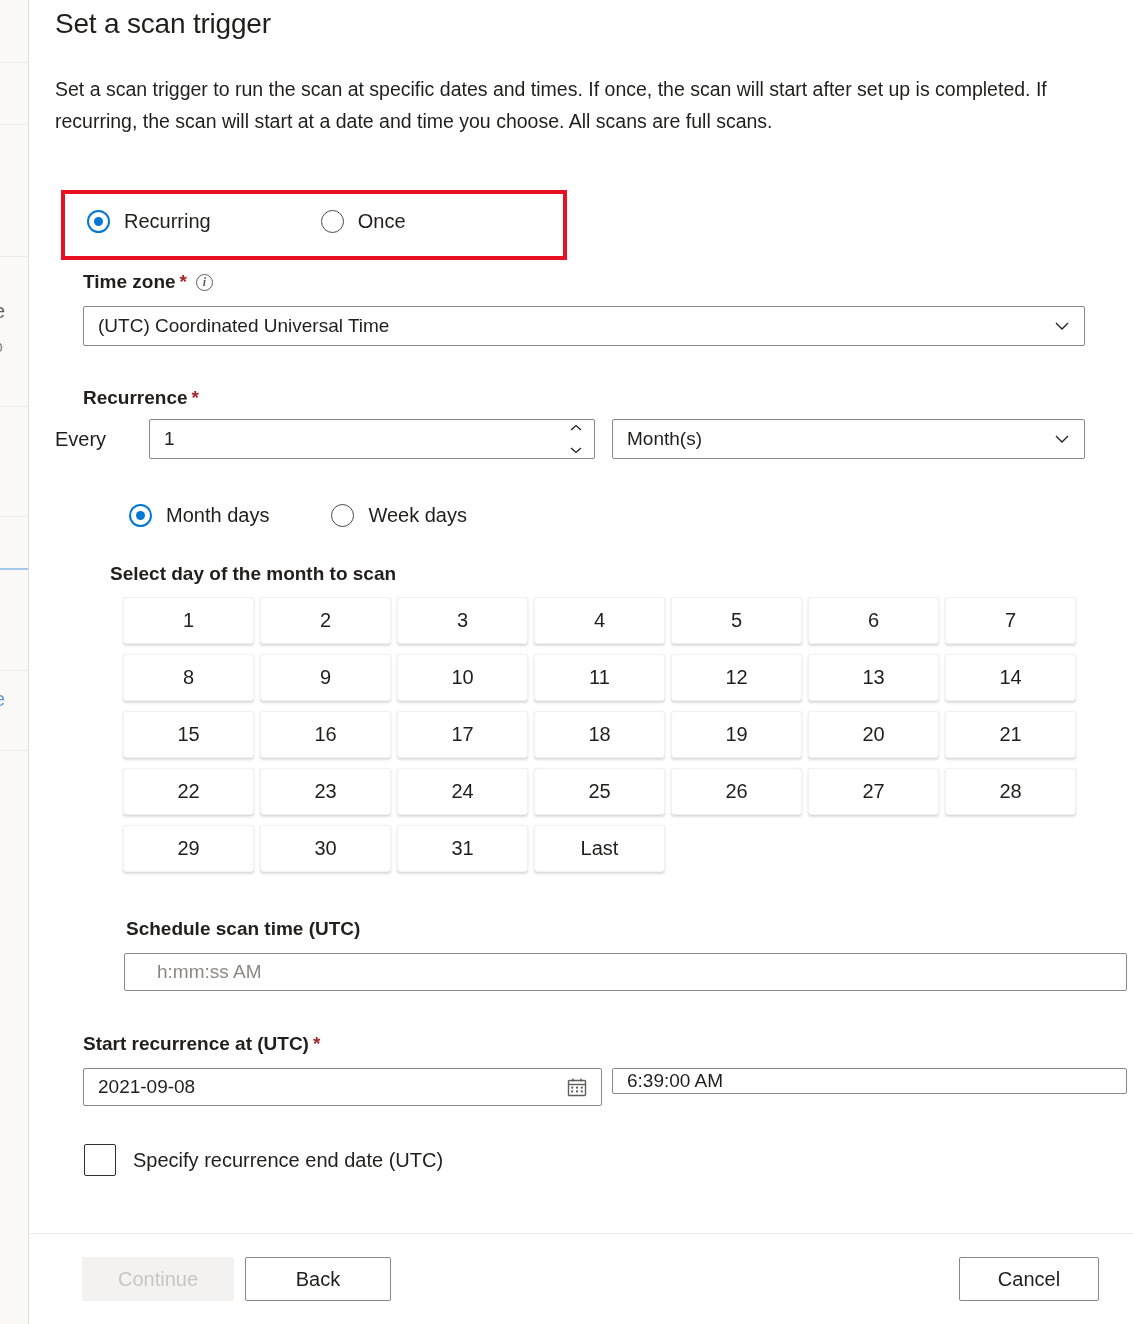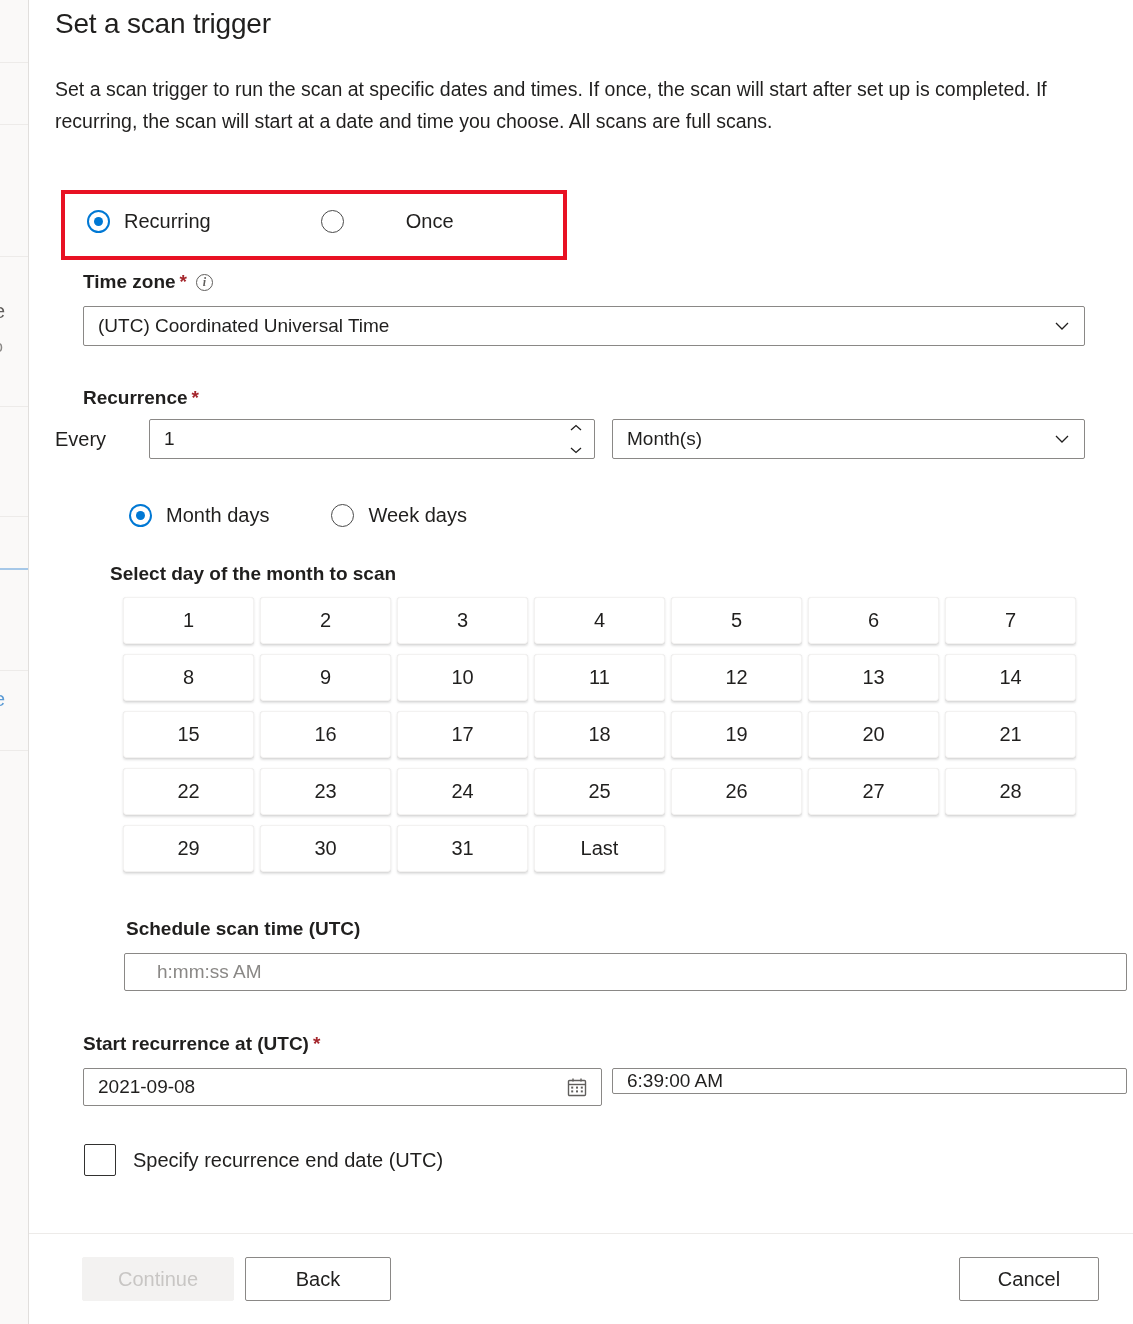--- a/index.html
+++ b/index.html
@@ -113,21 +113,21 @@
     background: #0078d4;
   }
   .radio-label {
     margin-left: 14px;
     font-size: 20px;
     color: #201f1e;
     white-space: nowrap;
   }
 
   #radio-trigger { left: 58px; top: 210px; }
-  #radio-trigger .radio-item + .radio-item { margin-left: 110px; gap: 48px; }
+  #radio-trigger .radio-item + .radio-item { margin-left: 110px; }
 
   #radio-daytype { left: 100px; top: 504px; }
   #radio-daytype .radio-item + .radio-item { margin-left: 62px; }
 
   
   .field-label {
     position: absolute;
     font-size: 19px;
     font-weight: 700;
     color: #201f1e;

